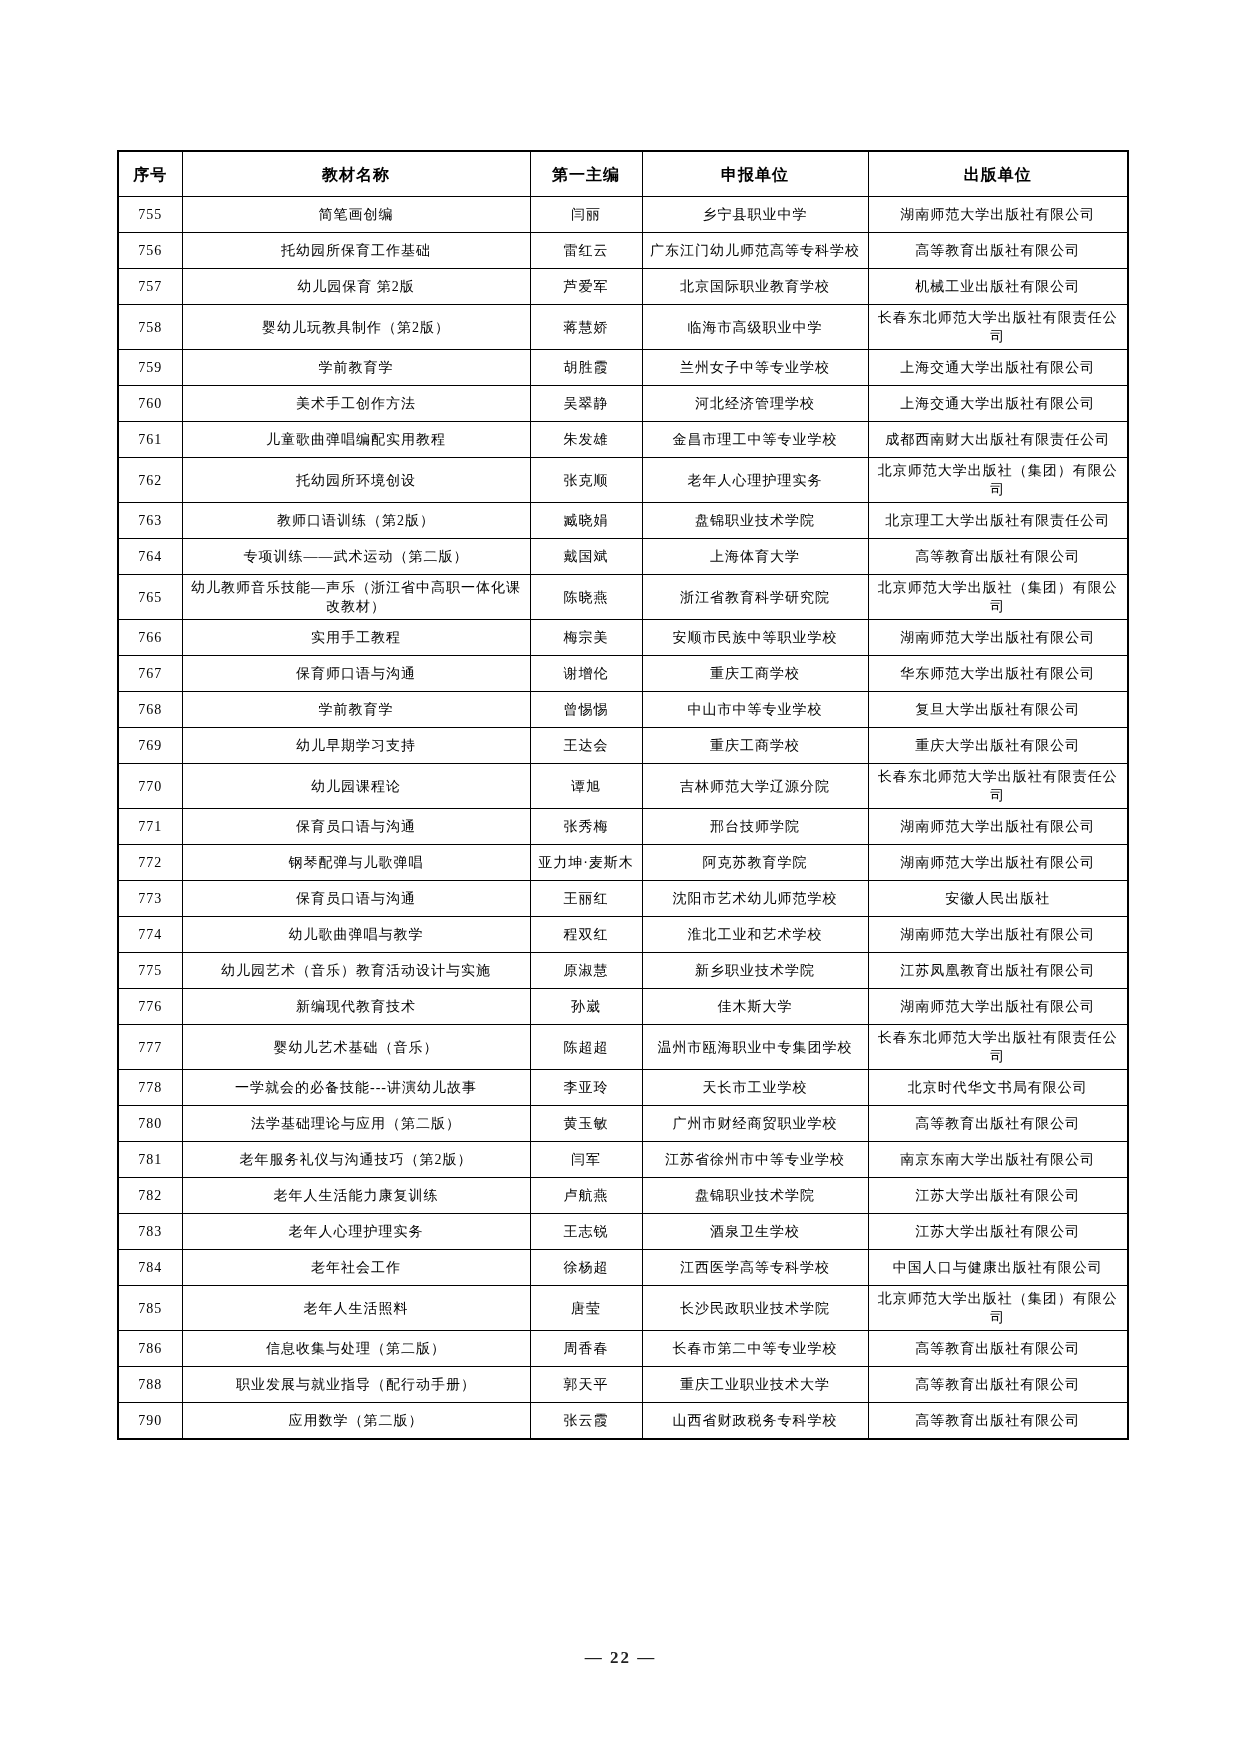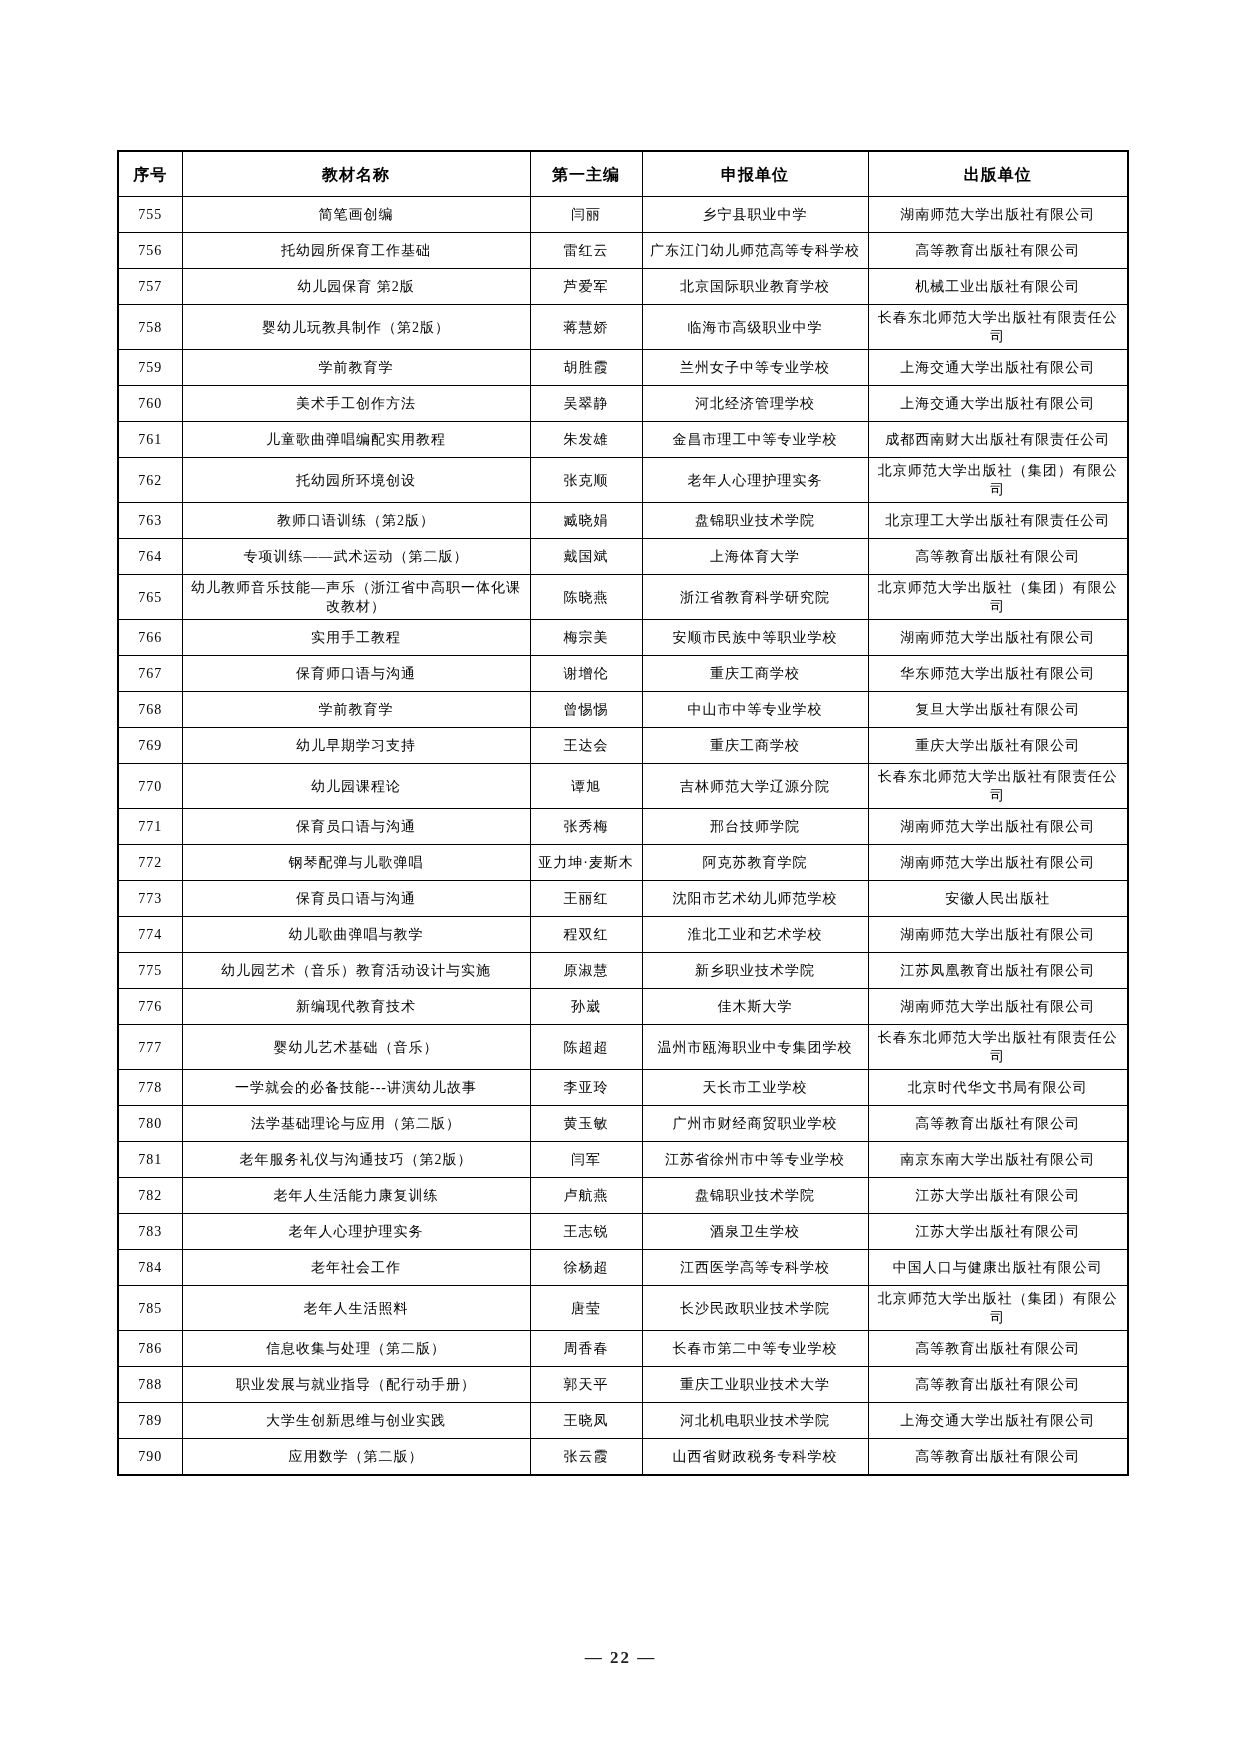--- a/index.html
+++ b/index.html
@@ -300,27 +300,20 @@
       <td>高等教育出版社有限公司</td>
     </tr>
         <tr>
       <td>788</td>
       <td>职业发展与就业指导（配行动手册）</td>
       <td>郭天平</td>
       <td>重庆工业职业技术大学</td>
       <td>高等教育出版社有限公司</td>
     </tr>
         <tr>
-      <td>789</td>
-      <td>大学生创新思维与创业实践</td>
-      <td>王晓凤</td>
-      <td>河北机电职业技术学院</td>
-      <td>上海交通大学出版社有限公司</td>
-    </tr>
-        <tr>
       <td>790</td>
       <td>应用数学（第二版）</td>
       <td>张云霞</td>
       <td>山西省财政税务专科学校</td>
       <td>高等教育出版社有限公司</td>
     </tr>
       </tbody>
   </table>
 
   <div class="footer">

